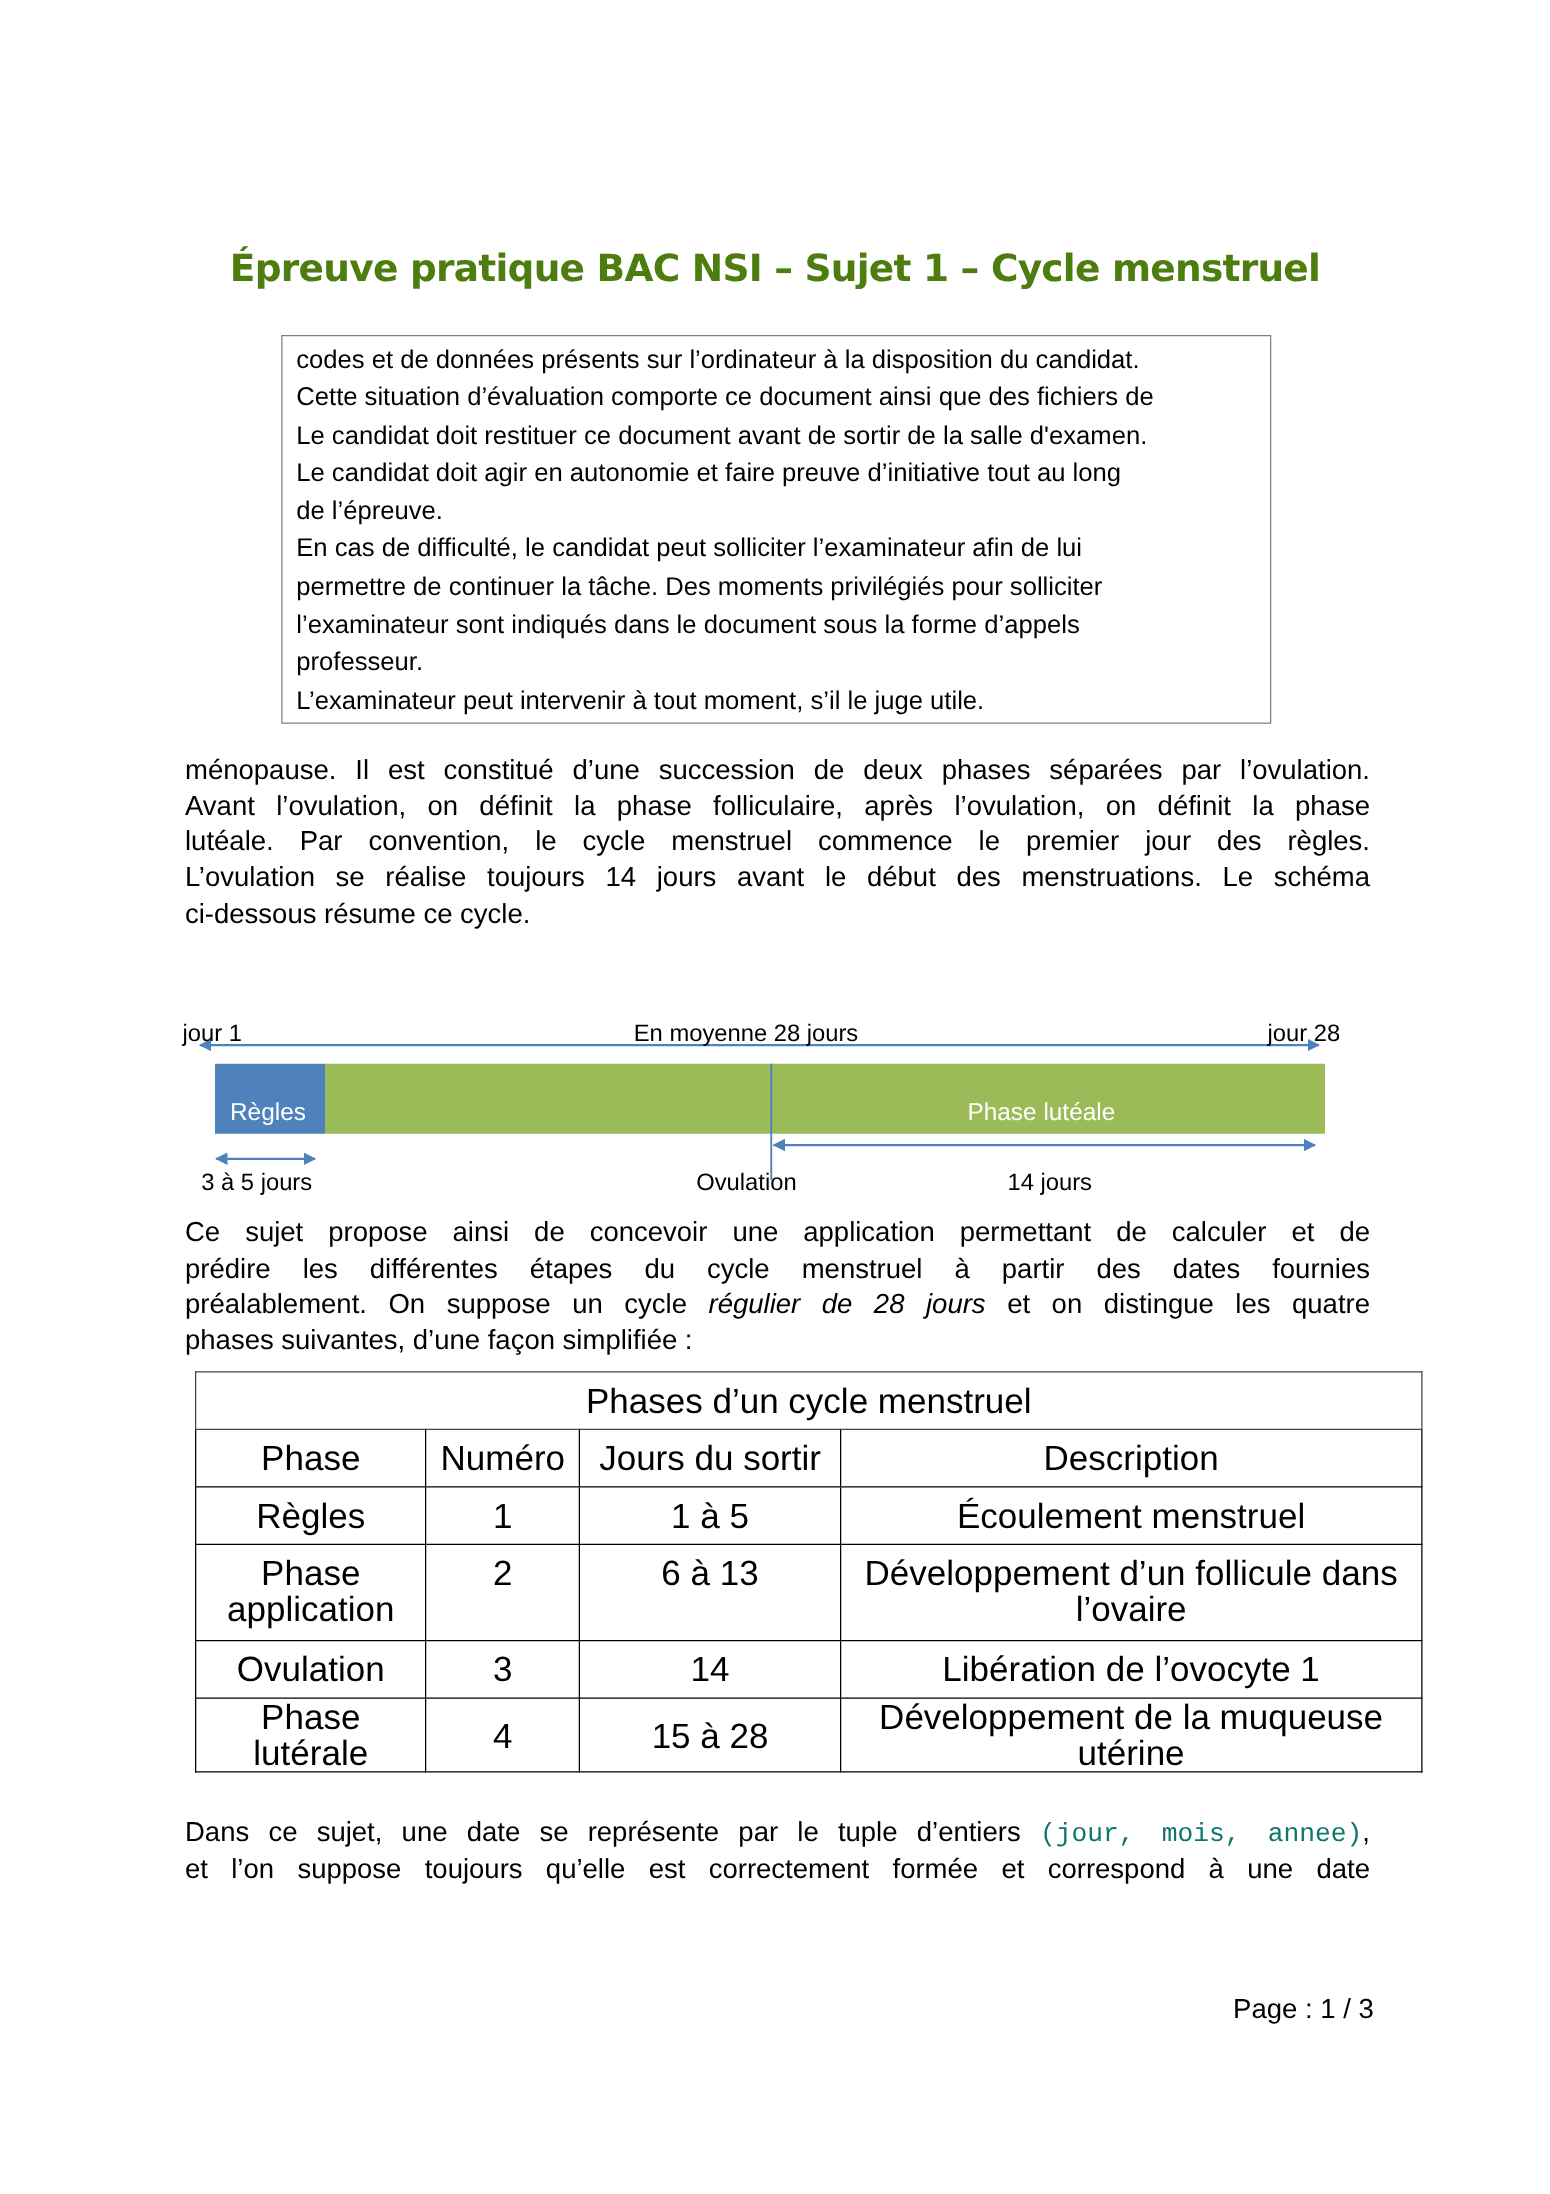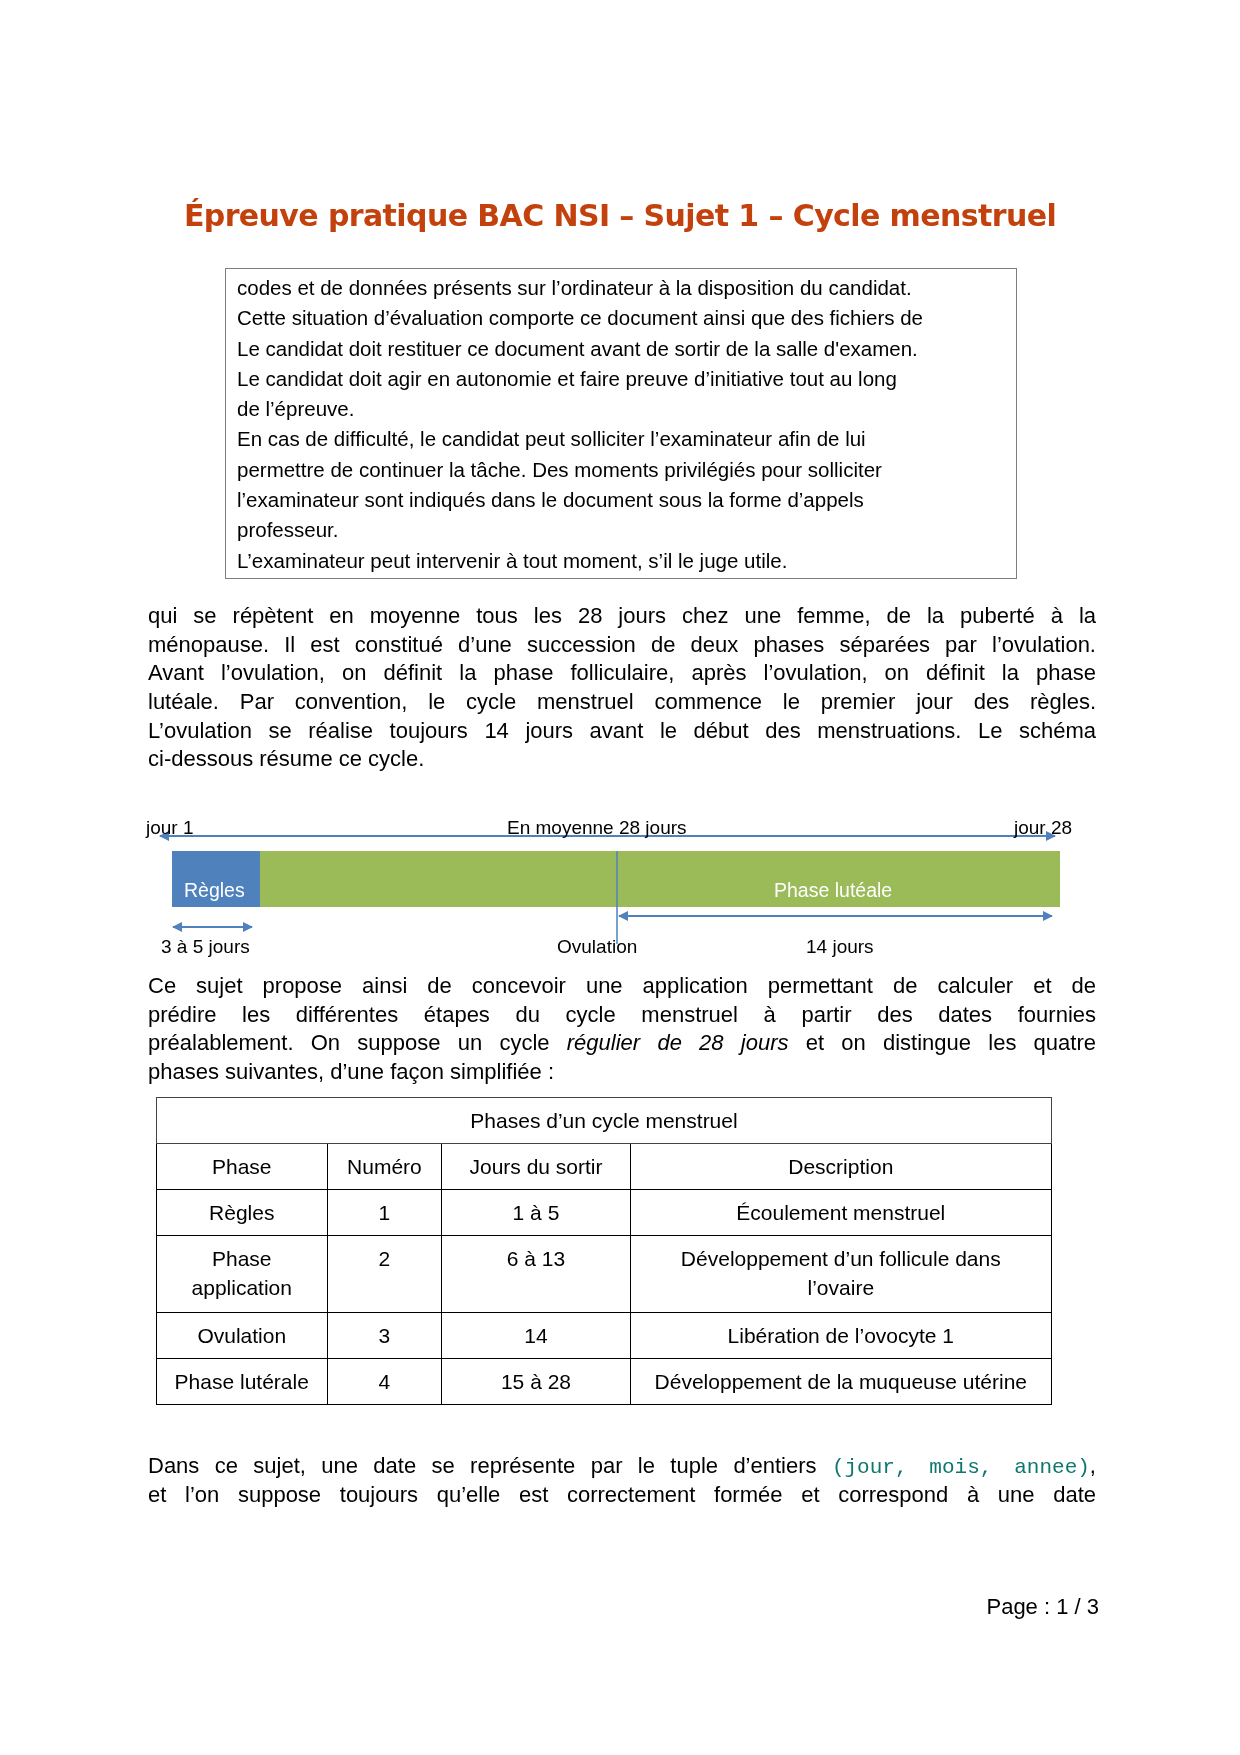--- a/index.html
+++ b/index.html
@@ -3,21 +3,21 @@
   <meta charset="utf-8">
   <style>
     html, body { margin: 0; padding: 0; background: #ffffff; }
     body {
       width: 1240px; height: 1755px; position: relative; overflow: hidden;
       font-family: "Liberation Sans", sans-serif; color: #000;
     }
     .title {
       position: absolute; left: 0; right: 0; top: 198px; text-align: center;
       font-family: "DejaVu Sans", sans-serif; font-weight: bold;
-      font-size: 30px; color: #c2410c; letter-spacing: -0.6px;
+      font-size: 30px; color: #4d7c0f; letter-spacing: -0.6px;
     }
     .instructions {
       position: absolute; left: 225px; top: 268px; width: 792px; height: 311px;
       border: 1.5px solid #7f7f7f; box-sizing: border-box;
       padding: 4px 10px 0 11px; font-size: 20.5px; line-height: 30.3px;
     }
     .instructions div { white-space: nowrap; }
     .para {
       position: absolute; left: 148px; width: 948px; font-size: 22px; line-height: 28.7px;
       text-align: justify;
@@ -25,22 +25,22 @@
     .para .line { display: block; text-align: justify; text-align-last: justify; white-space: nowrap; height: 28.7px; }
     .para .line.last { text-align-last: left; }
     .para1 { top: 602px; }
     .para2 { top: 972px; }
     .para3 { top: 1452px; }
     .mono { font-family: "Liberation Mono", monospace; color: #0f766e; font-size: 21px; }
     .diagram { position: absolute; left: 0; top: 0; width: 1240px; height: 980px; pointer-events: none; }
     .dlabel { position: absolute; font-size: 19px; white-space: nowrap; }
     .barlabel { position: absolute; font-size: 19.5px; color: #fff; white-space: nowrap; }
     table.phases {
-      position: absolute; left: 156px; top: 1097px; width: 896px;
-      border-collapse: collapse; font-size: 21px;
+      position: absolute; left: 156px; top: 1097px; width: 982px;
+      border-collapse: collapse; font-size: 28px;
     }
     table.phases td, table.phases th {
       border: 1.5px solid #000; text-align: center; font-weight: normal;
       padding: 0 6px; line-height: 29px;
     }
     table.phases .caption-cell { height: 45px; border-color: #444; }
     table.phases tr.hrow td { height: 45px; }
     table.phases tr.r td { height: 45px; }
     table.phases tr.r2 td { vertical-align: top; padding-top: 8px; height: 68px; }
     .footer { position: absolute; right: 141px; top: 1594px; font-size: 22px; }
@@ -57,21 +57,20 @@
   <div>Le candidat doit agir en autonomie et faire preuve d’initiative tout au long</div>
   <div>de l’épreuve.</div>
   <div>En cas de difficulté, le candidat peut solliciter l’examinateur afin de lui</div>
   <div>permettre de continuer la tâche. Des moments privilégiés pour solliciter</div>
   <div>l’examinateur sont indiqués dans le document sous la forme d’appels</div>
   <div>professeur.</div>
   <div>L’examinateur peut intervenir à tout moment, s’il le juge utile.</div>
 </div>
 
 <div class="para para1">
-  <span class="line">qui se répètent en moyenne tous les 28 jours chez une femme, de la puberté à la</span>
   <span class="line">ménopause. Il est constitué d’une succession de deux phases séparées par l’ovulation.</span>
   <span class="line">Avant l’ovulation, on définit la phase folliculaire, après l’ovulation, on définit la phase</span>
   <span class="line">lutéale. Par convention, le cycle menstruel commence le premier jour des règles.</span>
   <span class="line">L’ovulation se réalise toujours 14 jours avant le début des menstruations. Le schéma</span>
   <span class="line last">ci-dessous résume ce cycle.</span>
 </div>
 
 <div>
   <svg class="diagram" viewBox="0 0 1240 980" width="1240" height="980">
     <defs>

